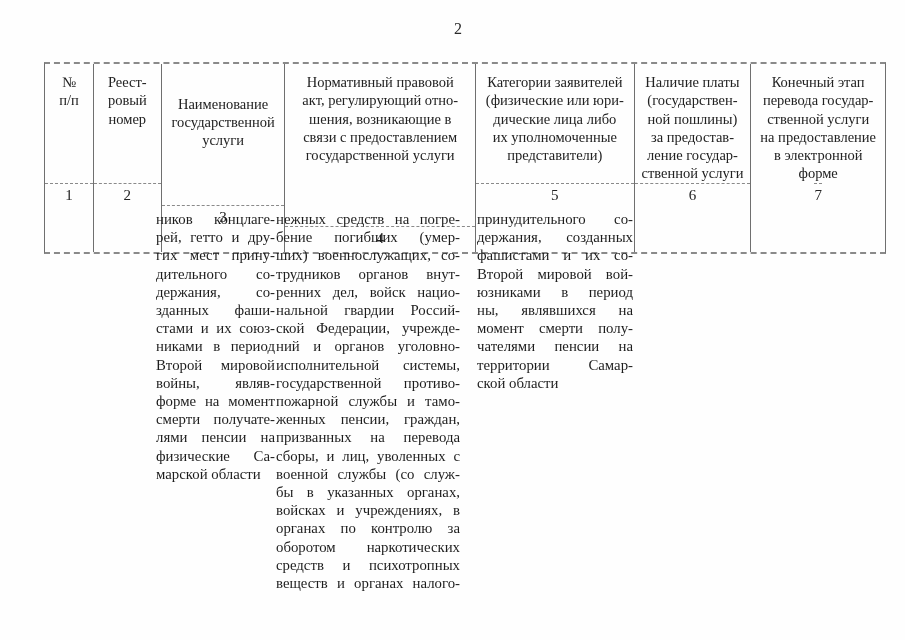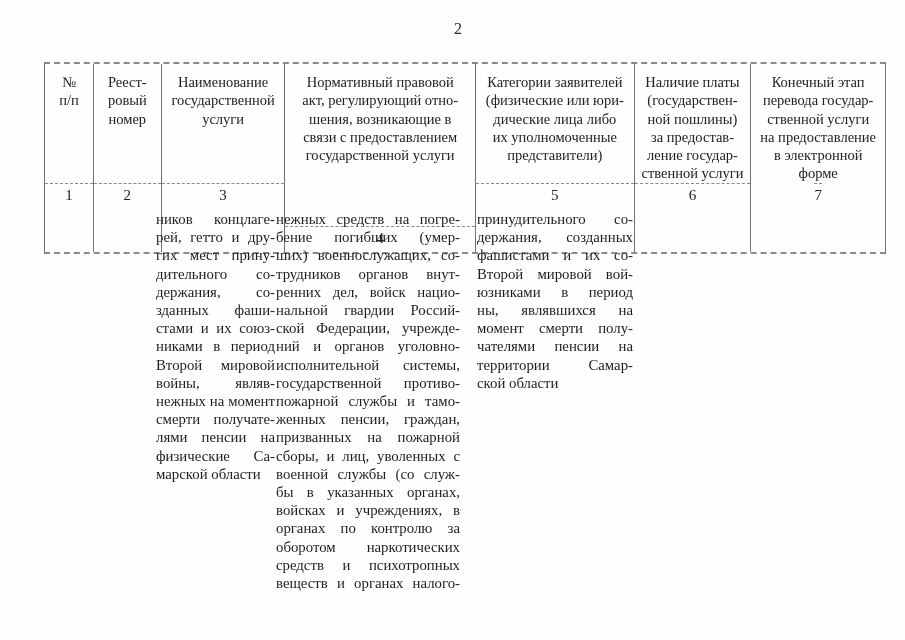--- a/index.html
+++ b/index.html
@@ -40,21 +40,21 @@
   }
   .col {
     box-sizing: border-box;
     display: flex;
     flex-direction: column;
     border-right: 1.3px solid #6f6f6f;
   }
   .col:last-child { border-right: none; align-items: center; }
   .w1 { width: 49px; }
   .w2 { width: 68px; }
-  .w3 { width: 124px; }
+  .w3 { width: 124px; justify-content: center; }
   .w4 { width: 191px; gap: 43px; }
   .w5 { width: 159px; }
   .w6 { width: 117px; }
   .w7 { width: 134px; }
   .hdr {
     height: 119px;
     box-sizing: border-box;
     padding: 9px 2px 0 2px;
     text-align: center;
     white-space: pre-line;
@@ -156,40 +156,40 @@
       <div class="tline">ников концлаге-</div>
       <div class="tline">рей, гетто и дру-</div>
       <div class="tline">гих мест прину-</div>
       <div class="tline">дительного со-</div>
       <div class="tline">держания, со-</div>
       <div class="tline">зданных фаши-</div>
       <div class="tline">стами и их союз-</div>
       <div class="tline">никами в период</div>
       <div class="tline">Второй мировой</div>
       <div class="tline">войны, являв-</div>
-      <div class="tline">нежных на момент</div>
+      <div class="tline">форме на момент</div>
       <div class="tline">смерти получате-</div>
       <div class="tline">лями пенсии на</div>
       <div class="tline">физические Са-</div>
       <div class="tline">марской области</div>
     </div>
   <div class="textcol tc4">
       <div class="tline">нежных средств на погре-</div>
       <div class="tline">бение погибших (умер-</div>
       <div class="tline">ших) военнослужащих, со-</div>
       <div class="tline">трудников органов внут-</div>
       <div class="tline">ренних дел, войск нацио-</div>
       <div class="tline">нальной гвардии Россий-</div>
       <div class="tline">ской Федерации, учрежде-</div>
       <div class="tline">ний и органов уголовно-</div>
       <div class="tline">исполнительной системы,</div>
       <div class="tline">государственной противо-</div>
       <div class="tline">пожарной службы и тамо-</div>
       <div class="tline">женных пенсии, граждан,</div>
-      <div class="tline">призванных на пожарной</div>
+      <div class="tline">призванных на перевода</div>
       <div class="tline">сборы, и лиц, уволенных с</div>
       <div class="tline">военной службы (со служ-</div>
       <div class="tline">бы в указанных органах,</div>
       <div class="tline">войсках и учреждениях, в</div>
       <div class="tline">органах по контролю за</div>
       <div class="tline">оборотом наркотических</div>
       <div class="tline">средств и психотропных</div>
       <div class="tline">веществ и органах налого-</div>
     </div>
   <div class="textcol tc5 last-left">

